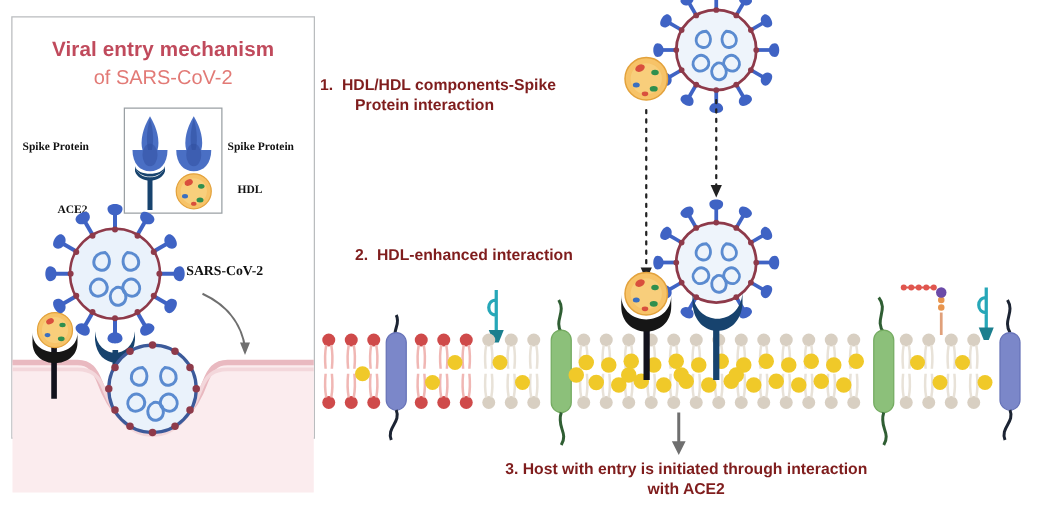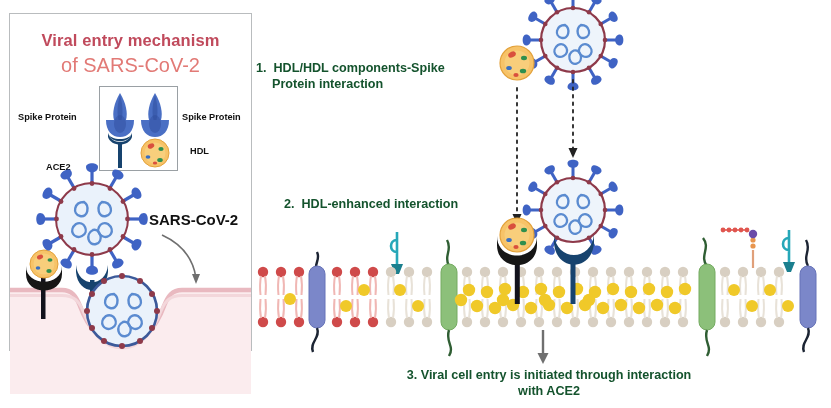--- a/index.html
+++ b/index.html
@@ -7,38 +7,38 @@
        font-family:"Liberation Sans",sans-serif;color:#111;}
 
   .root{position:absolute;inset:0;background:#fff;}
 
   
   .left-panel{position:absolute;left:9px;top:13px;width:243px;height:338px;
               background:#fff;border:1.5px solid #b9bcbe;box-sizing:border-box;}
   .panel-title{position:absolute;left:0;top:17px;width:100%;text-align:center;
                font-size:16.5px;font-weight:bold;color:#c04a5c;letter-spacing:.1px;}
   .panel-subtitle{position:absolute;left:0;top:40px;width:100%;text-align:center;
-               font-size:20px;font-weight:normal;color:#e27a76;}
+               font-size:16px;font-weight:normal;color:#e27a76;}
 
   .inset-box{position:absolute;left:89px;top:72px;width:79px;height:85px;
              border:1px solid #9aa0a4;background:#fff;box-sizing:border-box;}
 
-  .lbl{position:absolute;font-size:9.2px;font-weight:bold;color:#111;white-space:nowrap;}
+  .lbl{position:absolute;font-size:9.2px;font-weight:bold;color:#111;white-space:nowrap;font-family:Liberation Serif, serif;}
   .lbl-spike-l{left:8px;top:98px;}
   .lbl-spike-r{left:172px;top:98px;}
   .lbl-ace2{left:36px;top:148px;}
   .lbl-hdl{left:180px;top:132px;}
-  .lbl-sars{left:139px;top:197px;font-size:15px;}
+  .lbl-sars{left:139px;top:197px;font-size:11px;}
 
   
-  .step{position:absolute;font-size:12.6px;font-weight:bold;line-height:16px;color:#14532d;}
+  .step{position:absolute;font-size:12.6px;font-weight:bold;line-height:16px;color:#7f1d1d;}
   .step1{left:256px;top:60px;width:250px;}
   .step2{left:284px;top:196px;width:228px;}
   .step3{left:404px;top:367px;width:290px;text-align:center;}
-  .step1 .l2{display:block;margin-left:16px;}
+  .step1 .l2{display:block;margin-left:28px;}
   .step2 .l2{display:block;text-align:center;}
 
   svg{display:block;overflow:visible;}
   .abs{position:absolute;}
 </style>
 </head>
 <body>
 
 <div class="root">
 
@@ -225,21 +225,21 @@
     <span class="l2">Protein interaction</span>
   </div>
 
   <div class="step step2">
     <span>2.</span>
     &nbsp;<span>HDL-enhanced interaction</span>
   </div>
 
   <div class="step step3">
     <span>3.</span>
-    <span>Viral cell entry is initiated through</span>
+    <span>Host with entry is initiated through</span>
     <span class="l2">interaction with ACE2</span>
   </div>
 
   <svg class="abs" style="left:255px;top:0;" width="576" height="408" viewBox="0 0 576 408">
 
     <defs>
       <g id="spikeUnit">
         <rect x="-1.5" y="-11" width="3" height="11"></rect>
         <path d="M-5.5 -15 C-5.5 -8.5 5.5 -8.5 5.5 -15 C5.5 -19.5 -5.5 -19.5 -5.5 -15 Z"></path>
       </g>

